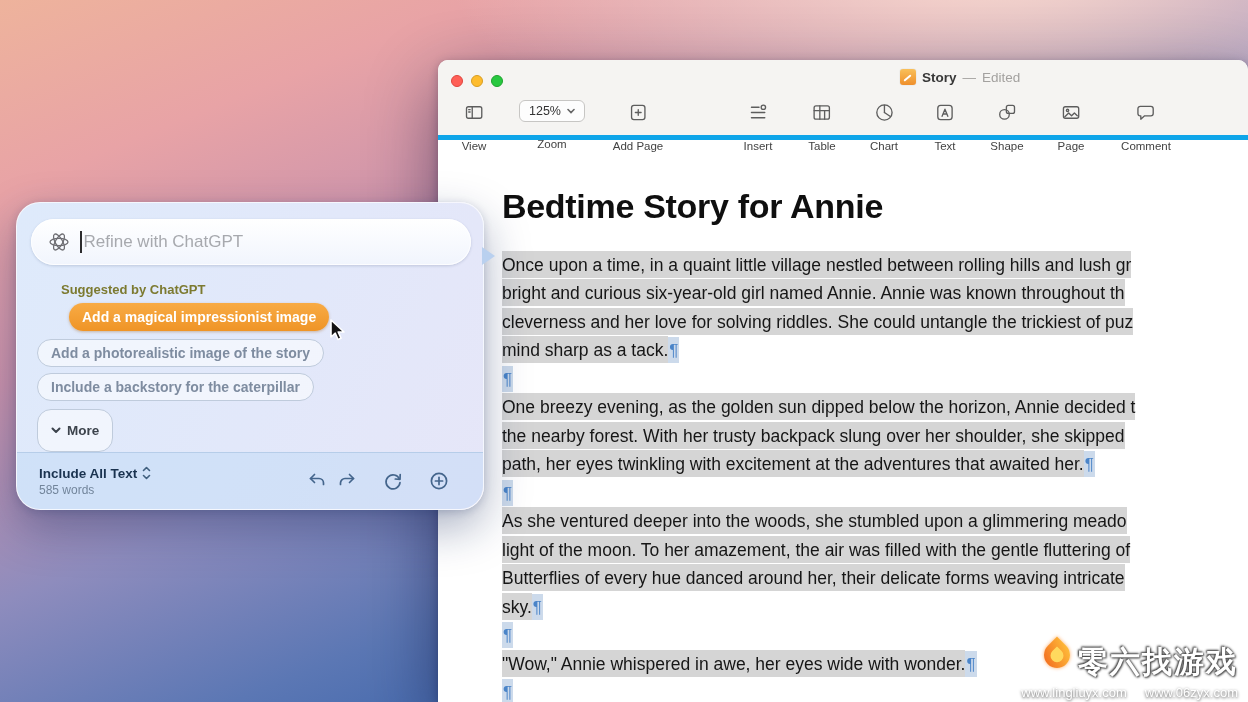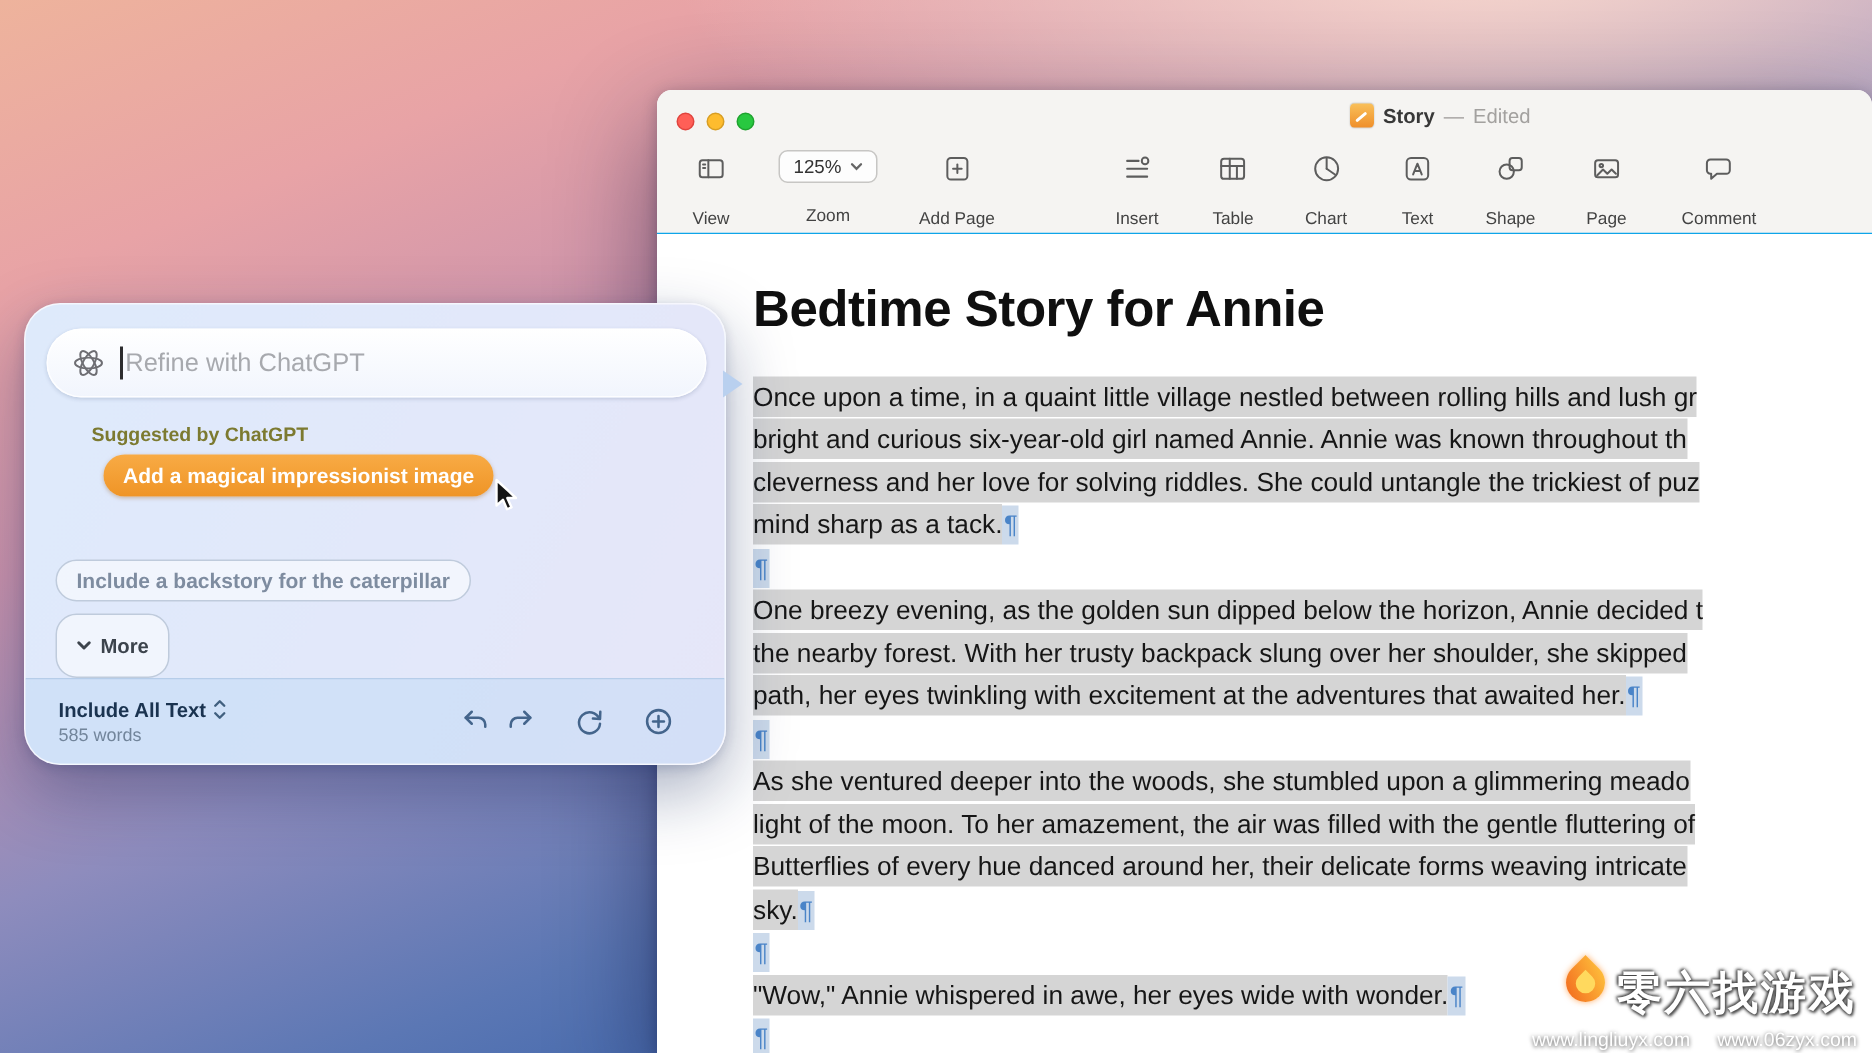--- a/index.html
+++ b/index.html
@@ -10,21 +10,21 @@
   .wallpaper { position:absolute; inset:0;
     background:
       radial-gradient(900px 420px at 80% -8%, rgba(255,228,212,.95), rgba(255,228,212,0) 62%),
       linear-gradient(158deg, #eeb39c 0%, #e8a3a6 16%, #cb93ac 32%, #8e8cbd 50%, #5b77b4 66%, #3560a9 82%, #2d55a0 100%);
   }
 
   
   .window { position:absolute; left:438px; top:60px; right:0; bottom:0; z-index:10;
     background:#fff; border-radius:10px 10px 0 0;
     box-shadow:0 25px 70px rgba(0,0,40,.45), 0 2px 10px rgba(0,0,40,.25); }
-  .header { position:relative; height:96px; background:#f5f4f2; border-bottom:1px solid #0ea5e9; border-radius:10px 10px 0 0; }
+  .header { position:relative; height:80px; background:#f5f4f2; border-bottom:5px solid #0ea5e9; border-radius:10px 10px 0 0; }
   .lights { position:absolute; left:13px; top:15px; display:flex; gap:8px; }
   .light { width:12px; height:12px; border-radius:50%; }
   .light.red { background:#ff5f57; border:0.5px solid #e0443e; }
   .light.yellow { background:#febc2e; border:0.5px solid #d89e23; }
   .light.green { background:#28c840; border:0.5px solid #1fa32f; }
   .wtitle { position:absolute; left:462px; top:9px; display:flex; align-items:center; gap:6px; font-size:13.5px; white-space:nowrap; }
   .t-name { font-weight:700; color:#383838; }
   .t-sep, .t-status { color:#a3a19f; }
   .doc-icon { width:16px; height:16px; border-radius:3px; background:linear-gradient(180deg,#f9c05a,#ef8f2b); position:relative; box-shadow:0 0 1px rgba(0,0,0,.3); }
   .doc-icon:after { content:""; position:absolute; left:3px; top:8px; width:9px; height:2px; background:#fff; transform:rotate(-40deg); border-radius:1px; }
@@ -244,20 +244,21 @@
         <ellipse cx="12" cy="12" rx="9" ry="3.6" transform="rotate(120 12 12)"></ellipse>
       </svg>
     </span>
     <span class="caret"></span>
     <span class="gpt-ph">Refine with ChatGPT</span>
   </div>
 
   <div class="sug-label">Suggested by ChatGPT</div>
 
   <button class="pill pill-active">Add a magical impressionist image</button>
+  <button class="pill pill-2">Add a photorealistic image of the story</button>
   <button class="pill pill-3">Include a backstory for the caterpillar</button>
 
   <button class="pill pill-more">
     <svg width="10" height="7" viewBox="0 0 10 7">
         <path d="M1.5 1.5 L5 5 L8.5 1.5"></path>
       </svg>
     <span>More</span>
   </button>
 
   <div class="panel-footer">

